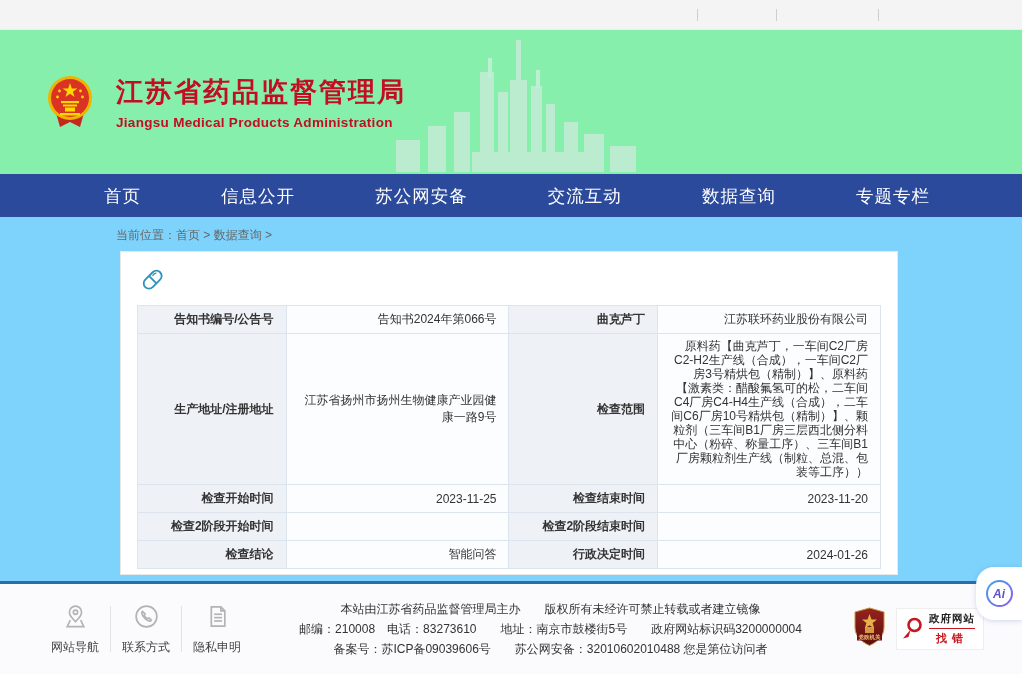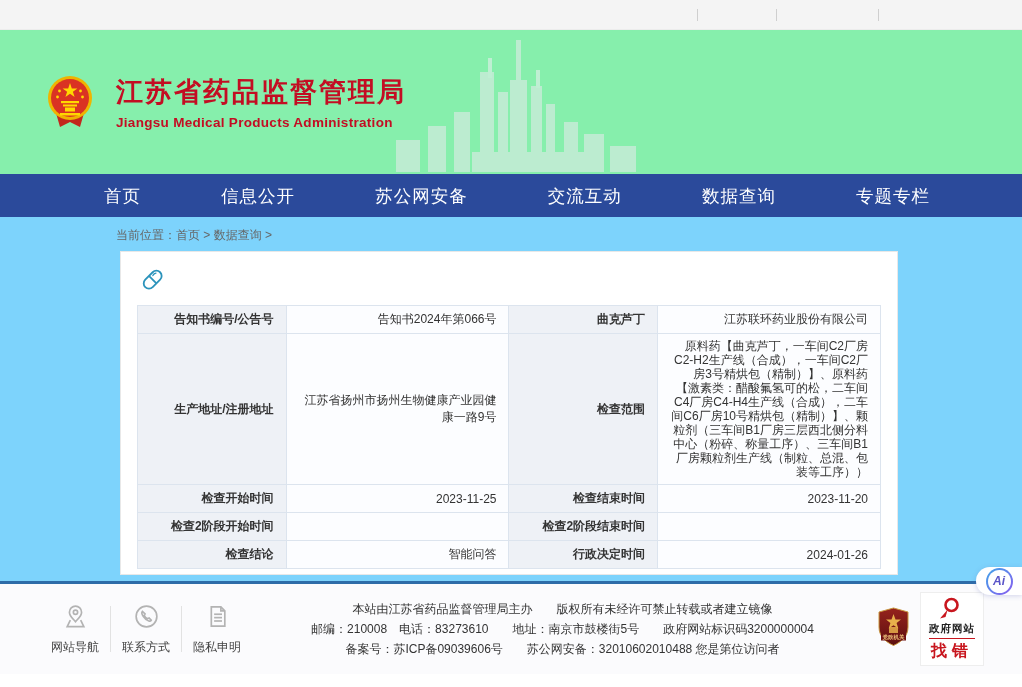--- a/index.html
+++ b/index.html
@@ -48,26 +48,26 @@
   
   .footer { border-top:3px solid #2e6ca8; background:#fbfbfd; height:93px;
     display:flex; align-items:center; padding:0 38px 0 44px; position:relative; }
   .f-links { display:flex; align-items:center; }
   .f-link { width:62px; text-align:center; cursor:pointer; text-decoration:none; }
   .f-link .lab { display:block; font-size:12px; color:#444; margin-top:5px; }
   .f-div { width:1px; height:46px; background:#e2e2e2; margin:0 4px; }
   .f-center { flex:1; text-align:center; font-size:12px; color:#333; line-height:20px; padding:0 10px; }
   .f-badges { display:flex; align-items:center; gap:10px; }
   .badge-err { background:#fff; border:1px solid #eee; display:flex; align-items:center;
-    padding:3px 8px 3px 4px; cursor:pointer;flex-direction:column; }
+    padding:3px 8px 3px 4px; cursor:pointer; }
   .badge-err .txt { margin-left:4px; text-align:center; }
   .badge-err .t1 { font-size:10.5px; font-weight:bold; color:#222; letter-spacing:1px;
     border-bottom:1px solid #c8161e; padding-bottom:2px; }
-  .badge-err .t2 { font-size:16px; font-weight:bold; color:#c8161e; letter-spacing:5px; margin-top:2px; }
-  .ai-float { position:absolute; top:-17px; right:0; width:46px; height:28px; background:#fff;
+  .badge-err .t2 { font-size:11px; font-weight:bold; color:#c8161e; letter-spacing:5px; margin-top:2px; }
+  .ai-float { position:absolute; top:-17px; right:0; width:46px; height:53px; background:#fff;
     border-radius:18px 0 0 18px; box-shadow:0 1px 5px rgba(90,100,180,.25);
     display:flex; align-items:center; justify-content:center; cursor:pointer; }
   .ai-ring { width:27px; height:27px; border-radius:50%;
     background:linear-gradient(135deg,#3fa4e8,#8a5cf0); padding:2px; }
   .ai-core { width:23px; height:23px; border-radius:50%; background:#fff; display:flex;
     align-items:center; justify-content:center; font-size:12px; font-weight:bold;
     font-style:italic; color:#5a54c8; }
 </style>
 </head>
 <body>

